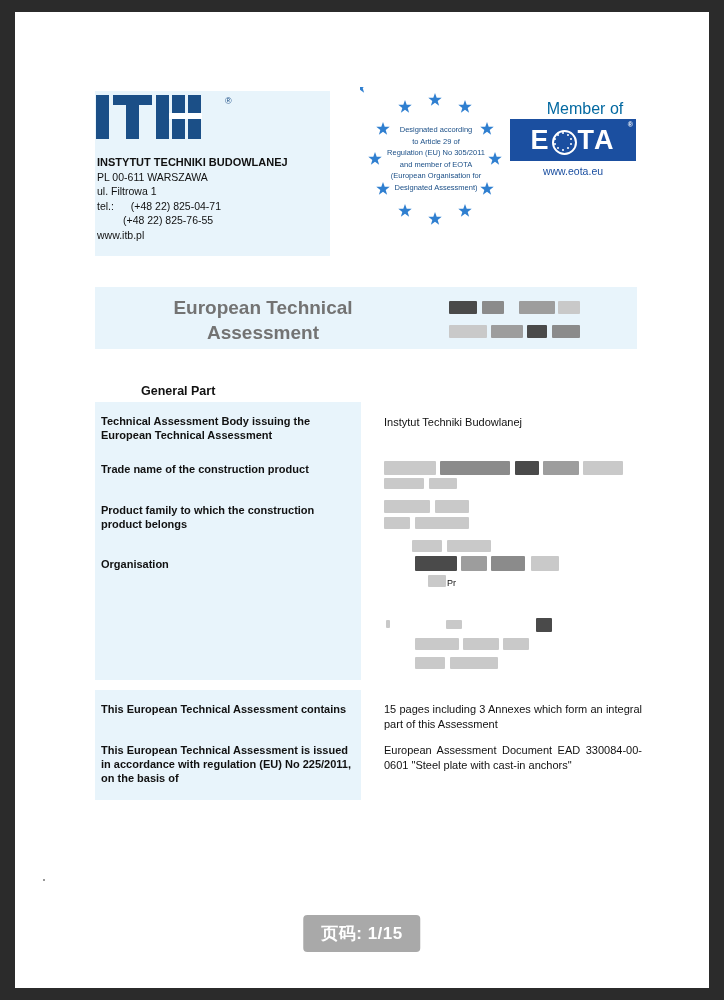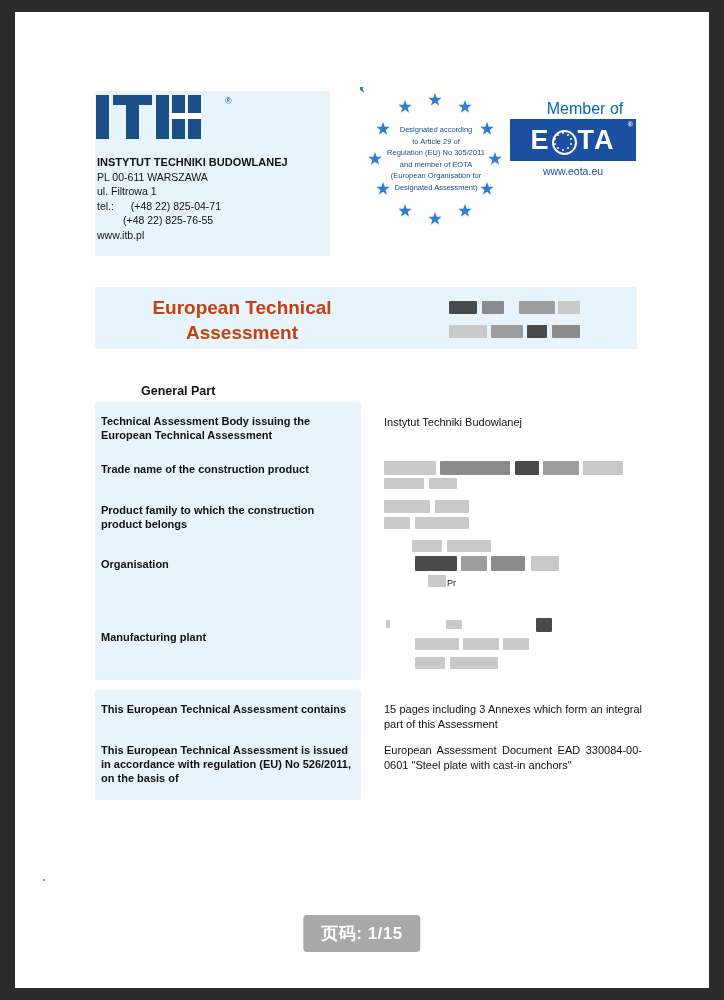--- a/index.html
+++ b/index.html
@@ -132,27 +132,27 @@
   
   .title-band {
     position: absolute;
     left: 80px; top: 275px;
     width: 542px; height: 62px;
     background: #e8f4fb;
   }
   .title-band h1 {
     margin: 0;
     position: absolute;
-    left: 12px; top: 8px;
+    left: 33px; top: 8px;
     width: 270px;
     text-align: center;
     font-size: 19px;
     font-weight: bold;
     line-height: 25px;
-    color: #c2410c;
+    color: #737373;
   }
   .redact {
     position: absolute;
     background: #8b8b8b;
     border-radius: 1px;
   }
   .redact.l { background: #c9c9c9; }
   .redact.d { background: #4a4a4a; }
   .redact.m { background: #9d9d9d; }
 
@@ -343,35 +343,34 @@
       <span class="redact l" style="left:397px;top:528px;width:30px;height:12px;"></span>
       <span class="redact l" style="left:432px;top:528px;width:44px;height:12px;"></span>
       <span class="redact d" style="left:400px;top:544px;width:42px;height:15px;"></span>
       <span class="redact m" style="left:446px;top:544px;width:26px;height:15px;"></span>
       <span class="redact" style="left:476px;top:544px;width:34px;height:15px;"></span>
       <span class="redact l" style="left:516px;top:544px;width:28px;height:15px;"></span>
       <span class="redact l" style="left:413px;top:563px;width:18px;height:12px;"></span>
     </div>
     <div class="row-value" style="top:564px;left:432px;width:60px;font-size:9px;">Pr</div>
 
-    <div class="row-label" style="top:618px;">Manufacturing plant</div>
     <div>
       <span class="redact l" style="left:371px;top:608px;width:4px;height:8px;"></span>
       <span class="redact l" style="left:431px;top:608px;width:16px;height:9px;"></span>
       <span class="redact d" style="left:521px;top:606px;width:16px;height:14px;"></span>
       <span class="redact l" style="left:400px;top:626px;width:44px;height:12px;"></span>
       <span class="redact l" style="left:448px;top:626px;width:36px;height:12px;"></span>
       <span class="redact l" style="left:488px;top:626px;width:26px;height:12px;"></span>
       <span class="redact l" style="left:400px;top:645px;width:30px;height:12px;"></span>
       <span class="redact l" style="left:435px;top:645px;width:48px;height:12px;"></span>
     </div>
 
     <div class="row-label" style="top:690px;">This European Technical Assessment contains</div>
     <div class="row-value" style="top:690px;">15 pages including 3 Annexes which form an integral part of this Assessment</div>
 
-    <div class="row-label" style="top:731px;">This European Technical Assessment is issued in accordance with regulation (EU) No 526/2011, on the basis of</div>
+    <div class="row-label" style="top:731px;">This European Technical Assessment is issued in accordance with regulation (EU) No 225/2011, on the basis of</div>
     <div class="row-value" style="top:731px;">European Assessment Document EAD 330084-00-0601 "Steel plate with cast-in anchors"</div>
 
     <div class="dot-tl"></div>
   </div>
 
   <div class="page-ind">页码: 1/15</div>
 </div>
 
 </body></html>

